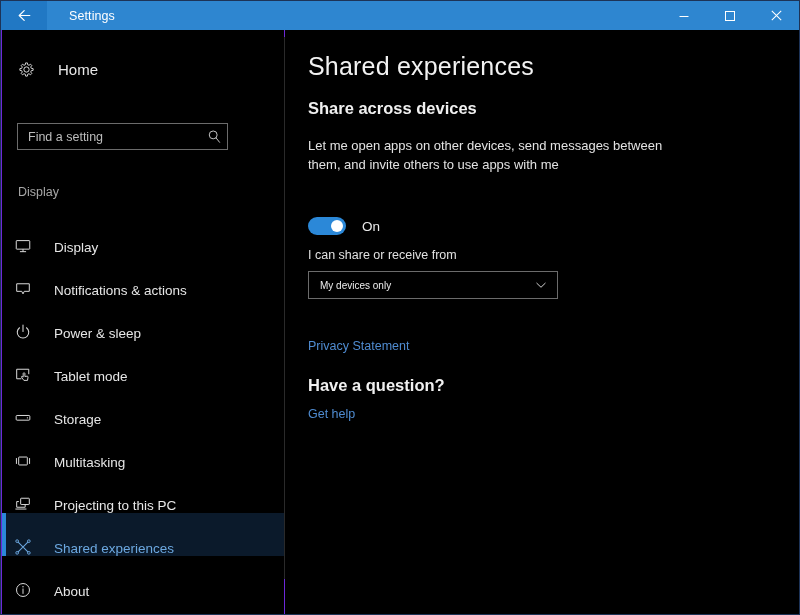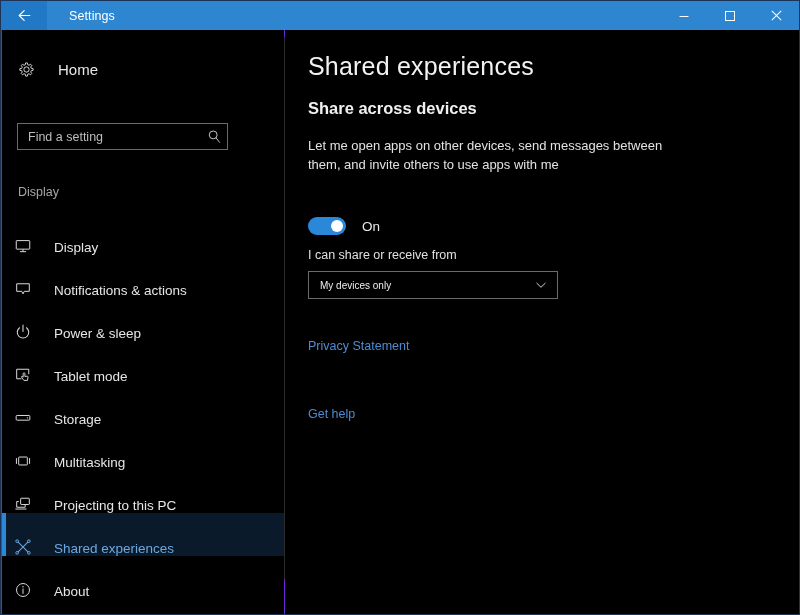--- a/index.html
+++ b/index.html
@@ -503,18 +503,19 @@
       <span id="dropdown-value">My devices only</span>
       <span id="dropdown-chevron">
         <svg width="14" height="14" viewBox="0 0 16 16">
           <path d="M3.2 6 L8 10.6 L12.8 6" stroke="#d8d8d8" stroke-width="1.1" fill="none" stroke-linecap="round" stroke-linejoin="round"></path>
         </svg>
       </span>
     </div>
 
     <a id="privacy-link" href="#">Privacy Statement</a>
 
+    <h2 id="question-title">Have a question?</h2>
 
     <a id="help-link" href="#">Get help</a>
 
   </div>
 
 </div>
 
 </body></html>

